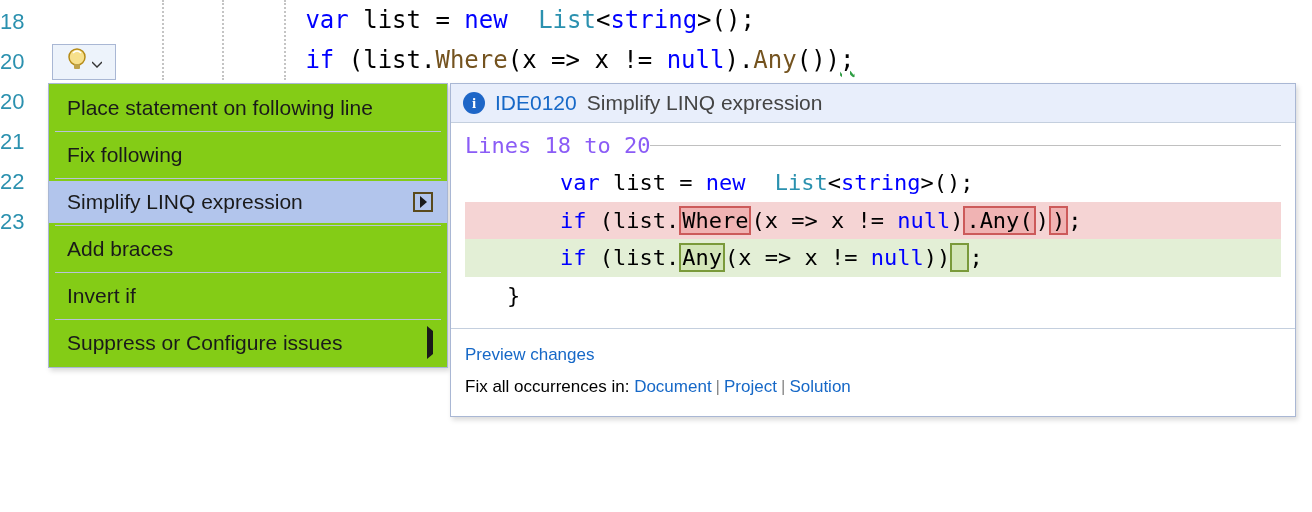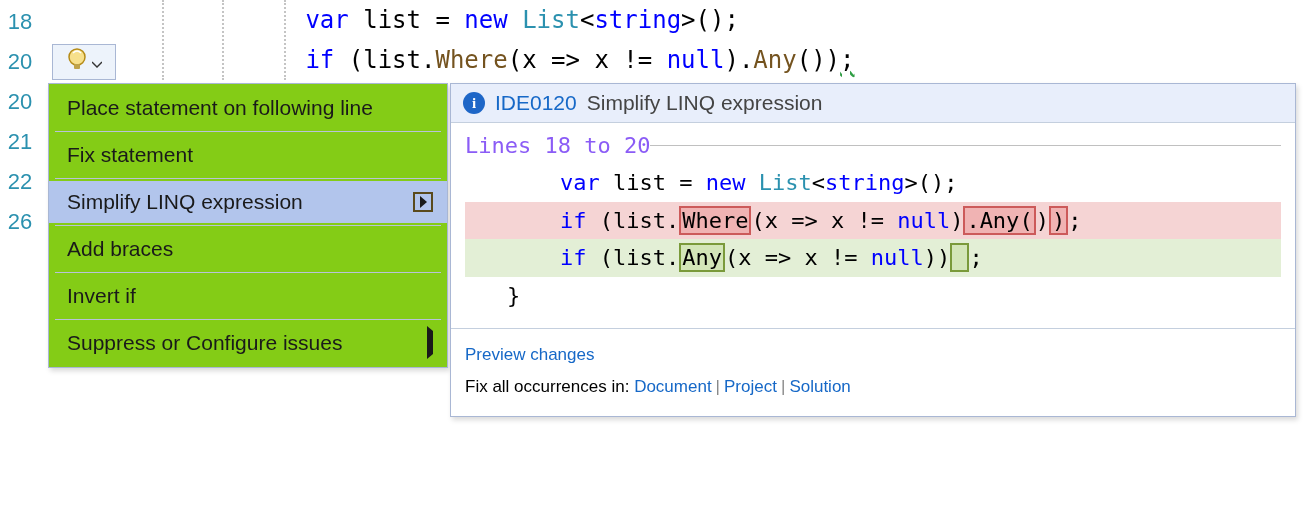--- a/index.html
+++ b/index.html
@@ -13,21 +13,21 @@
     overflow: hidden;
   }
   .editor {
     position: relative;
     width: 100%; height: 100%;
   }
   .gutter {
     position: absolute;
     left: 0; top: 0;
     width: 48px; height: 100%;
-    text-align: center;
+    text-align: left;
     padding-top: 2px;
   }
   .ln {
     color: #2b91af;
     font-size: 22px;
     padding-right: 8px;
     height: 40px;
     line-height: 40px;
   }
   .lightbulb-host {
@@ -62,21 +62,21 @@
     background: #f3f6fb;
     border: 1px solid #d8e1f0;
     z-index: -1;
   }
   .guide {
     position: absolute;
     top: 0; height: 100%;
     border-left: 2px dotted #c4c4c4;
   }
   .tk-kw { color: #0000ff; }
-  .tk-type { color: #2b91af; }
+  .tk-type { color: #2b91af; margin-left: 16px; }
   .tk-method { color: #74531f; }
   .squiggle {
     border-bottom: 2px wavy #2f9e44;
     text-decoration: underline wavy #2f9e44;
   }
 
   
   .menu {
     position: absolute;
     left: 48px; top: 83px;
@@ -205,21 +205,21 @@
 <body>
 
 <div class="editor">
 
   <div class="gutter">
     <div class="ln">18</div>
     <div class="ln">20</div>
     <div class="ln">20</div>
     <div class="ln">21</div>
     <div class="ln">22</div>
-    <div class="ln">26</div>
+    <div class="ln">23</div>
   </div>
 
   <div class="lightbulb-host">
     <span>
       <svg width="22" height="26" viewBox="0 0 22 26">
         <circle cx="11" cy="10" r="8" fill="#f7e08c" stroke="#b58b17" stroke-width="1.5"></circle>
         <rect x="8" y="17" width="6" height="5" rx="1" fill="#bfa24a"></rect>
         <path d="M7 6 Q11 2 15 6" stroke="#fff" stroke-width="1.3" fill="none"></path>
       </svg>
     </span>
@@ -239,21 +239,21 @@
 
     <div class="code-line hl"><span>            </span><span class="tk-kw">if</span><span> (list.</span><span class="tk-method">Where</span><span>(x =&gt; x != </span><span class="tk-kw">null</span><span>).</span><span class="tk-method">Any</span><span>())</span><span class="squiggle">;</span></div>
   </div>
 
   <div class="menu">
     <div class="menu-item">
       <span>Place statement on following line</span>
     </div>
     <div class="menu-sep"></div>
     <div class="menu-item">
-      <span>Fix statement</span>
+      <span>Fix following</span>
     </div>
     <div class="menu-sep"></div>
     <div class="menu-item sel">
       <span>Simplify LINQ expression</span>
       <span class="arrow-box">
           <span class="arrow-r"></span>
         </span>
     </div>
     <div class="menu-sep"></div>
     <div class="menu-item">

